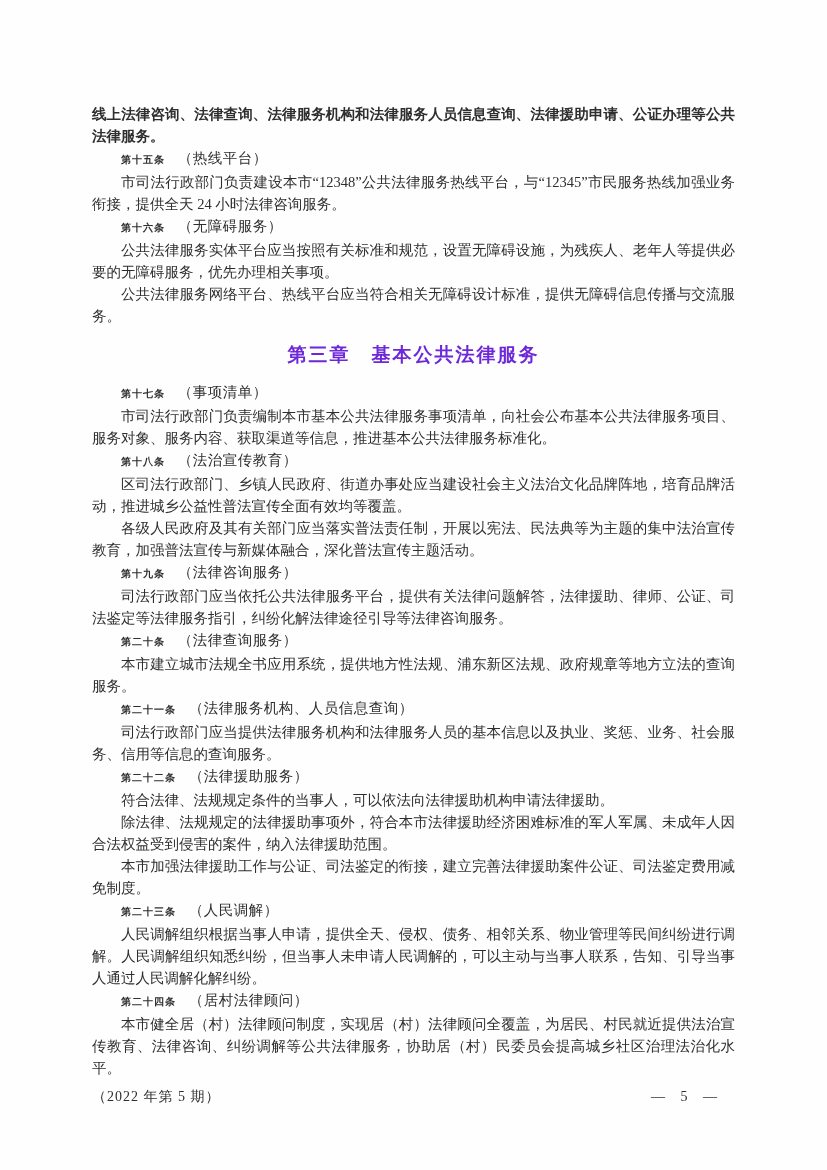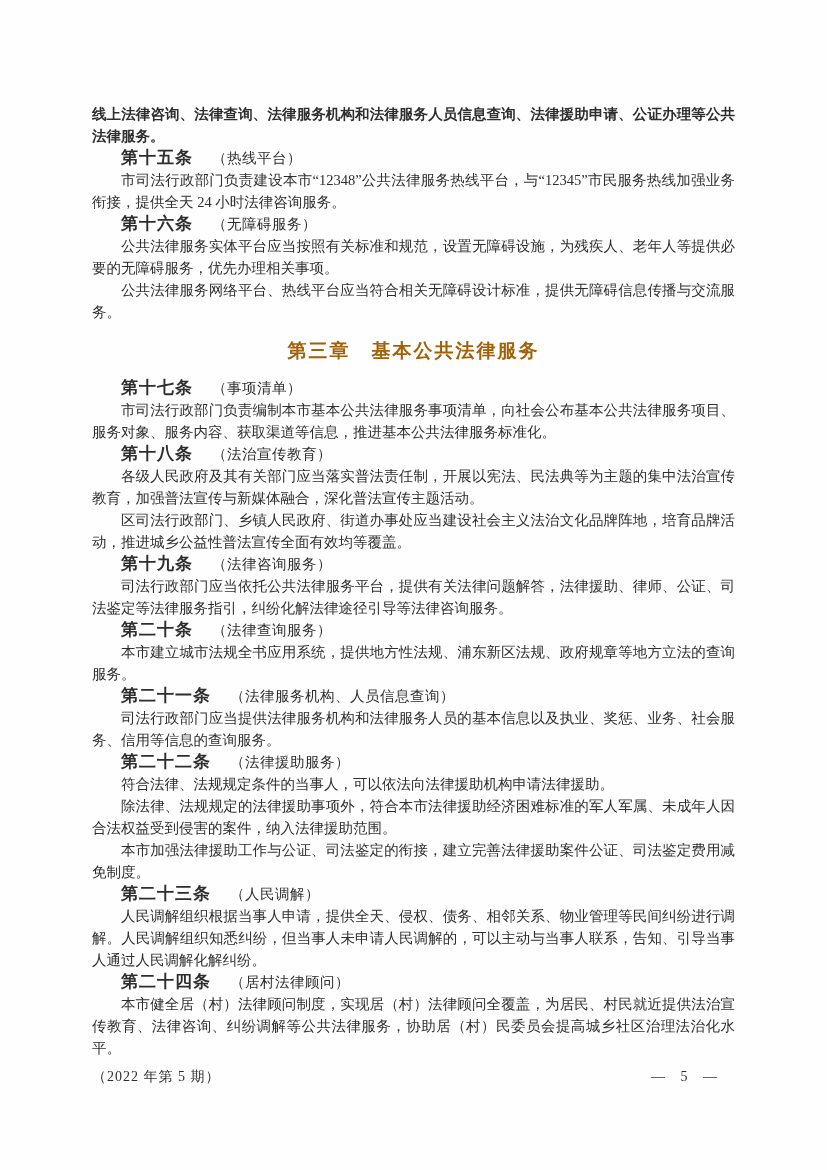--- a/index.html
+++ b/index.html
@@ -34,36 +34,36 @@
     text-indent: 0;
     font-weight: bold;
   }
   .article-head {
     margin: 0;
     text-indent: 2em;
   }
   .anum {
     font-weight: bold;
     font-family: "Liberation Sans", "DejaVu Sans", sans-serif;
-    font-size: 17px;
+    font-size: 10px;
     margin-right: 0.9em;
     letter-spacing: 1px;
   }
   .atitle {
     letter-spacing: 0.5px;
   }
   .chapter {
     text-align: center;
     font-family: "Liberation Sans", "DejaVu Sans", sans-serif;
     font-weight: bold;
     font-size: 19px;
     letter-spacing: 2px;
     margin: 15px 0 13px 0;
     line-height: 26px;
-    color: #a16207;
+    color: #6d28d9;
   }
   .footer {
     position: relative;
     margin-top: 7px;
     height: 22px;
     text-align: left;
     font-size: 14px;
   }
   .issue {
     display: inline-block;
@@ -103,22 +103,22 @@
     <p class="article-head">
       <span class="anum">第十七条</span>
       <span class="atitle">（事项清单）</span>
     </p>
     <p class="para">市司法行政部门负责编制本市基本公共法律服务事项清单，向社会公布基本公共法律服务项目、服务对象、服务内容、获取渠道等信息，推进基本公共法律服务标准化。</p>
 
     <p class="article-head">
       <span class="anum">第十八条</span>
       <span class="atitle">（法治宣传教育）</span>
     </p>
+    <p class="para">区司法行政部门、乡镇人民政府、街道办事处应当建设社会主义法治文化品牌阵地，培育品牌活动，推进城乡公益性普法宣传全面有效均等覆盖。</p>
     <p class="para">各级人民政府及其有关部门应当落实普法责任制，开展以宪法、民法典等为主题的集中法治宣传教育，加强普法宣传与新媒体融合，深化普法宣传主题活动。</p>
-    <p class="para">区司法行政部门、乡镇人民政府、街道办事处应当建设社会主义法治文化品牌阵地，培育品牌活动，推进城乡公益性普法宣传全面有效均等覆盖。</p>
 
     <p class="article-head">
       <span class="anum">第十九条</span>
       <span class="atitle">（法律咨询服务）</span>
     </p>
     <p class="para">司法行政部门应当依托公共法律服务平台，提供有关法律问题解答，法律援助、律师、公证、司法鉴定等法律服务指引，纠纷化解法律途径引导等法律咨询服务。</p>
 
     <p class="article-head">
       <span class="anum">第二十条</span>
       <span class="atitle">（法律查询服务）</span>

